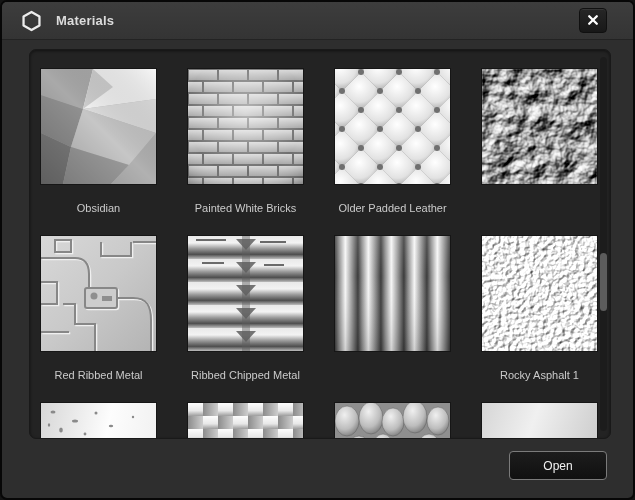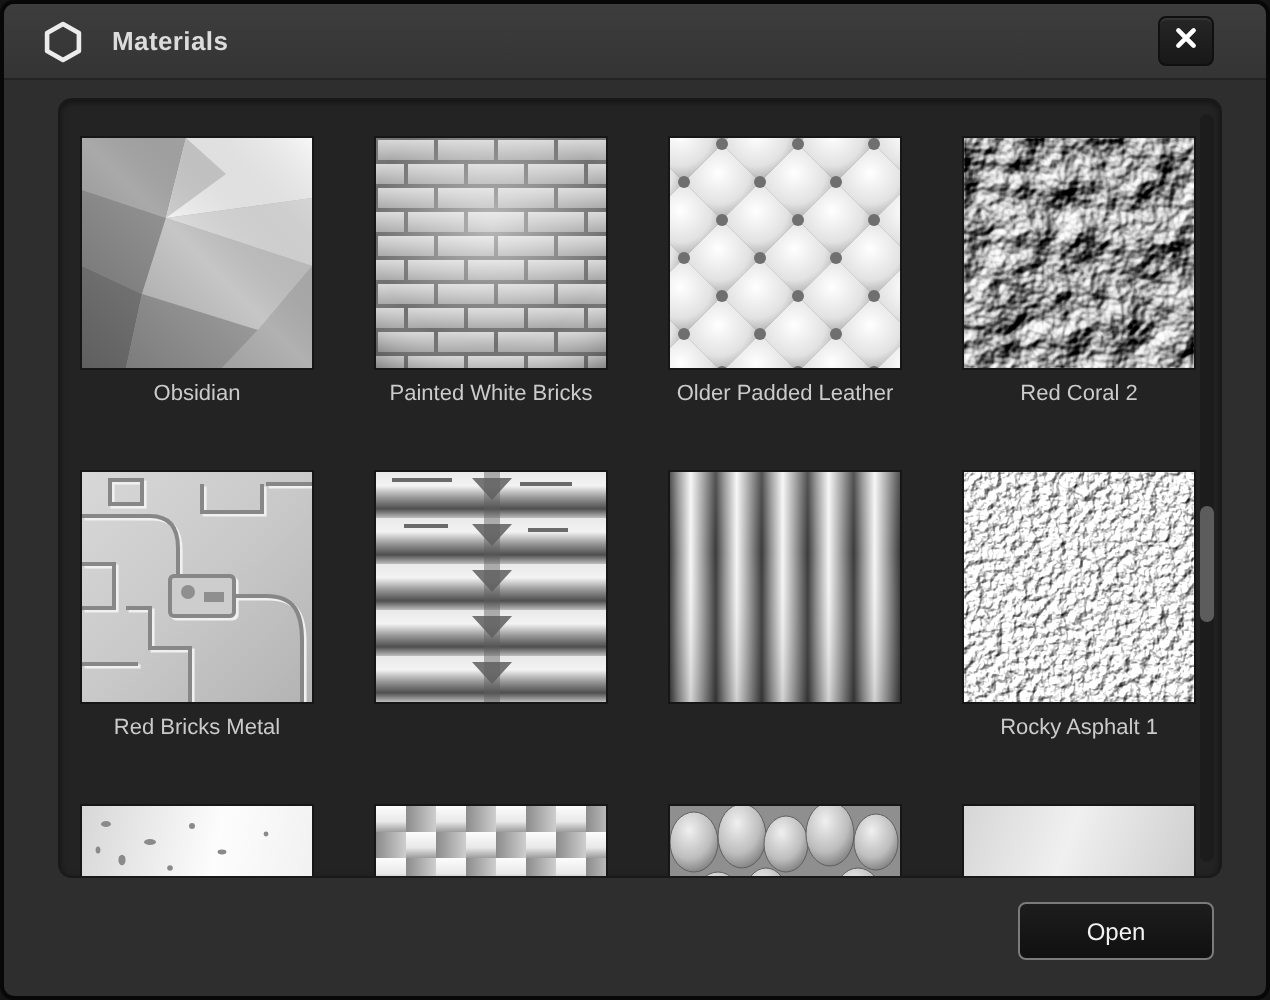--- a/index.html
+++ b/index.html
@@ -37,21 +37,21 @@
     position:absolute;left:11px;top:19px;
     display:grid;grid-template-columns:repeat(4,115px);column-gap:32px;grid-auto-rows:167px;
   }
   .tile{width:115px;position:relative;cursor:pointer;}
   .thumb{
     width:115px;height:115px;background:#4a4a4a;overflow:hidden;
     box-shadow:0 0 0 1px #161616;
   }
   .thumb svg{display:block;width:115px;height:115px;}
   .mat-label{
-    width:147px;margin:7px 0 0 -16px;text-align:center;
+    width:147px;margin:18px 0 0 -16px;text-align:center;
     font-size:11px;color:#cbcbcb;white-space:nowrap;
   }
   .scroll-track{
     position:absolute;right:3px;top:7px;bottom:7px;width:7px;
     background:rgba(0,0,0,.18);border-radius:4px;
   }
   .scroll-thumb{
     position:absolute;right:3px;top:203px;width:7px;height:58px;
     background:#5c5c5c;border-radius:4px;cursor:pointer;
   }
@@ -440,21 +440,20 @@
       <filter id="corF" x="0" y="0" width="100%" height="100%" color-interpolation-filters="sRGB">
         <feTurbulence type="fractalNoise" baseFrequency="0.05" numOctaves="4" seed="11" result="t"></feTurbulence>
         <feDiffuseLighting in="t" lighting-color="#ffffff" surfaceScale="7" diffuseConstant="1">
           <feDistantLight azimuth="230" elevation="40"></feDistantLight>
         </feDiffuseLighting>
       </filter>
     </defs>
     <rect width="115" height="115" fill="#888888" filter="url(#corF)"></rect>
   </svg>
           </div>
-    <div class="mat-label">Red Coral 2</div>
   </div>
         <div class="tile">
     <div class="thumb">
             <svg viewBox="0 0 115 115" preserveAspectRatio="none">
     <defs>
       <linearGradient id="sfG" x1="0" y1="0" x2="1" y2="1">
         <stop offset="0" stop-color="#d8d8d8"></stop>
                   <stop offset=".5" stop-color="#c9c9c9"></stop>
         <stop offset="1" stop-color="#b3b3b3"></stop>
       </linearGradient>
@@ -481,21 +480,21 @@
                 <path d="M22 68 h12 v20 h20 v27"></path>
       <path d="M92 6 h23"></path>
                 <path d="M0 96 h28"></path>
     </g>
     <g fill="#8f8f8f">
                 <circle cx="53" cy="60" r="3.5"></circle>
                 <rect x="61" y="60" width="10" height="5"></rect>
               </g>
   </svg>
           </div>
-    <div class="mat-label">Red Bricks Metal</div>
+    <div class="mat-label">Red Ribbed Metal</div>
   </div>
         <div class="tile">
     <div class="thumb">
             <svg viewBox="0 0 115 115" preserveAspectRatio="none">
     <defs>
       <linearGradient id="rcG" x1="0" y1="0" x2="0" y2="1">
         <stop offset="0" stop-color="#e9e9e9"></stop>
                   <stop offset=".3" stop-color="#f3f3f3"></stop>
         <stop offset=".55" stop-color="#9a9a9a"></stop>
                   <stop offset=".8" stop-color="#4e4e4e"></stop>
@@ -515,20 +514,21 @@
       <path d="M48 95 h20 l-10 11 Z"></path>
     </g>
     <g fill="#6a6a6a">
       <rect x="8" y="3" width="30" height="2"></rect>
                 <rect x="72" y="5" width="26" height="2"></rect>
       <rect x="14" y="26" width="22" height="2"></rect>
                 <rect x="76" y="28" width="20" height="2"></rect>
     </g>
   </svg>
           </div>
+    <div class="mat-label">Ribbed Chipped Metal</div>
   </div>
         <div class="tile">
     <div class="thumb">
             <svg viewBox="0 0 115 115" preserveAspectRatio="none">
     <defs>
       <linearGradient id="rb1G" x1="0" y1="0" x2="1" y2="0">
         <stop offset="0" stop-color="#3e3e3e"></stop>
                   <stop offset=".18" stop-color="#8f8f8f"></stop>
         <stop offset=".45" stop-color="#f6f6f6"></stop>
                   <stop offset=".72" stop-color="#9c9c9c"></stop>

